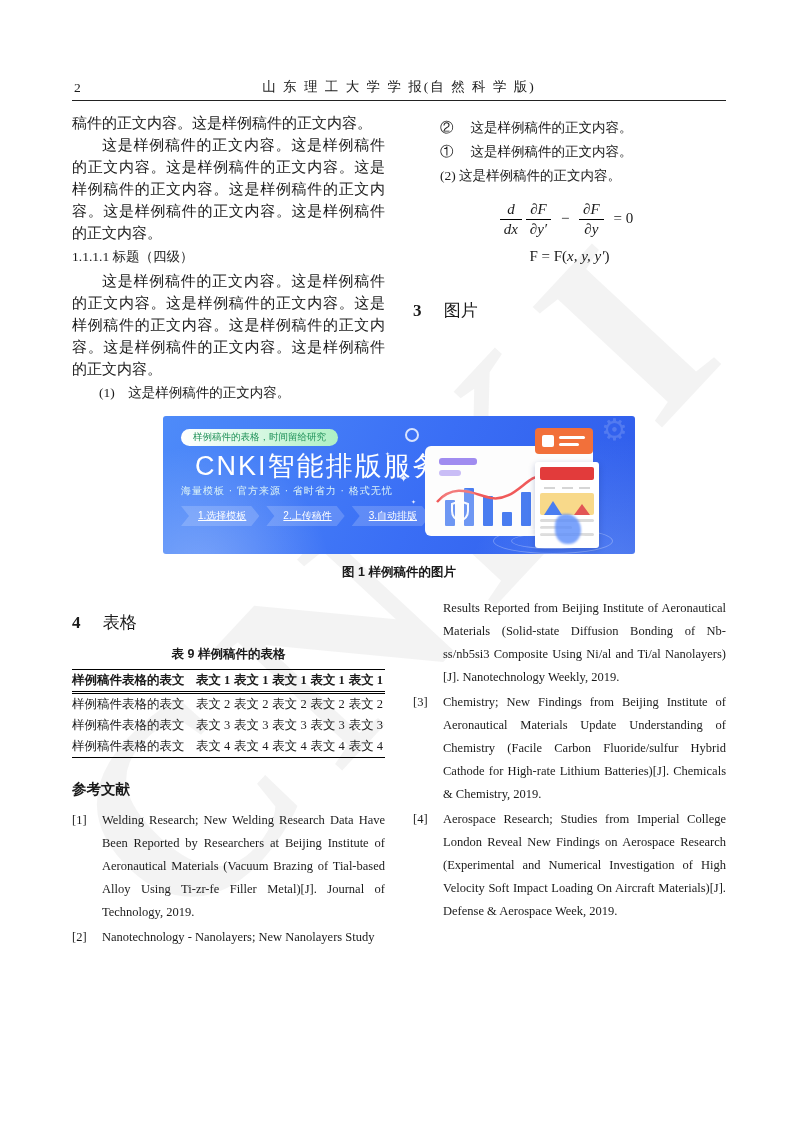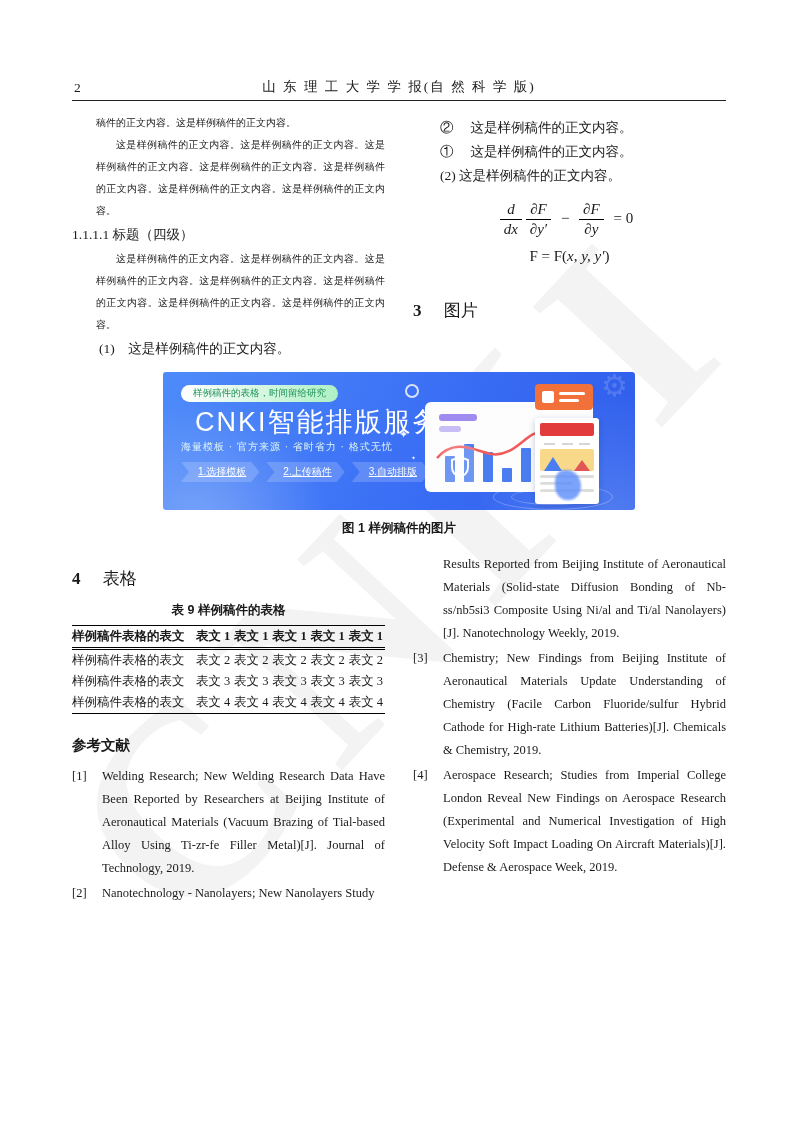--- a/index.html
+++ b/index.html
@@ -23,21 +23,21 @@
     position:absolute; left:72px; right:68px; top:76px; height:24px;
     border-bottom:1px solid #222; font-size:13.5px;
   }
   .pageno { position:absolute; left:2px; bottom:4px; }
   .headtitle { position:absolute; left:0; right:0; bottom:4px; text-align:center; letter-spacing:2px; }
   
   .content { position:absolute; left:72px; right:68px; top:112px; }
   .cols { display:flex; gap:28px; }
   .col { width:313px; flex:none; }
   p { margin:0; }
-  .body-t { font-size:10px; line-height:22px; text-align:justify;margin-left:24px; }
+  .body-t { font-size:15px; line-height:22px; text-align:justify; }
   .indent { text-indent:2em; }
   .hline { font-size:13.5px; line-height:22px; margin:2px 0; }
   .item { font-size:13.5px; line-height:22px; padding-left:2em; margin:2px 0; }
   .h2 { margin:26px 0 10px 0; font-size:17px; }
   .h2 .num { font-weight:bold; margin-right:18px; }
   
   .eqwrap { text-align:center; margin:14px 0 6px 0; font-size:15px; }
   .equation { margin:6px 0; }
   .frac { display:inline-block; vertical-align:middle; text-align:center; font-style:italic; }
   .frac .num { display:block; border-bottom:1px solid #000; padding:0 4px 1px 4px; line-height:17px; }

